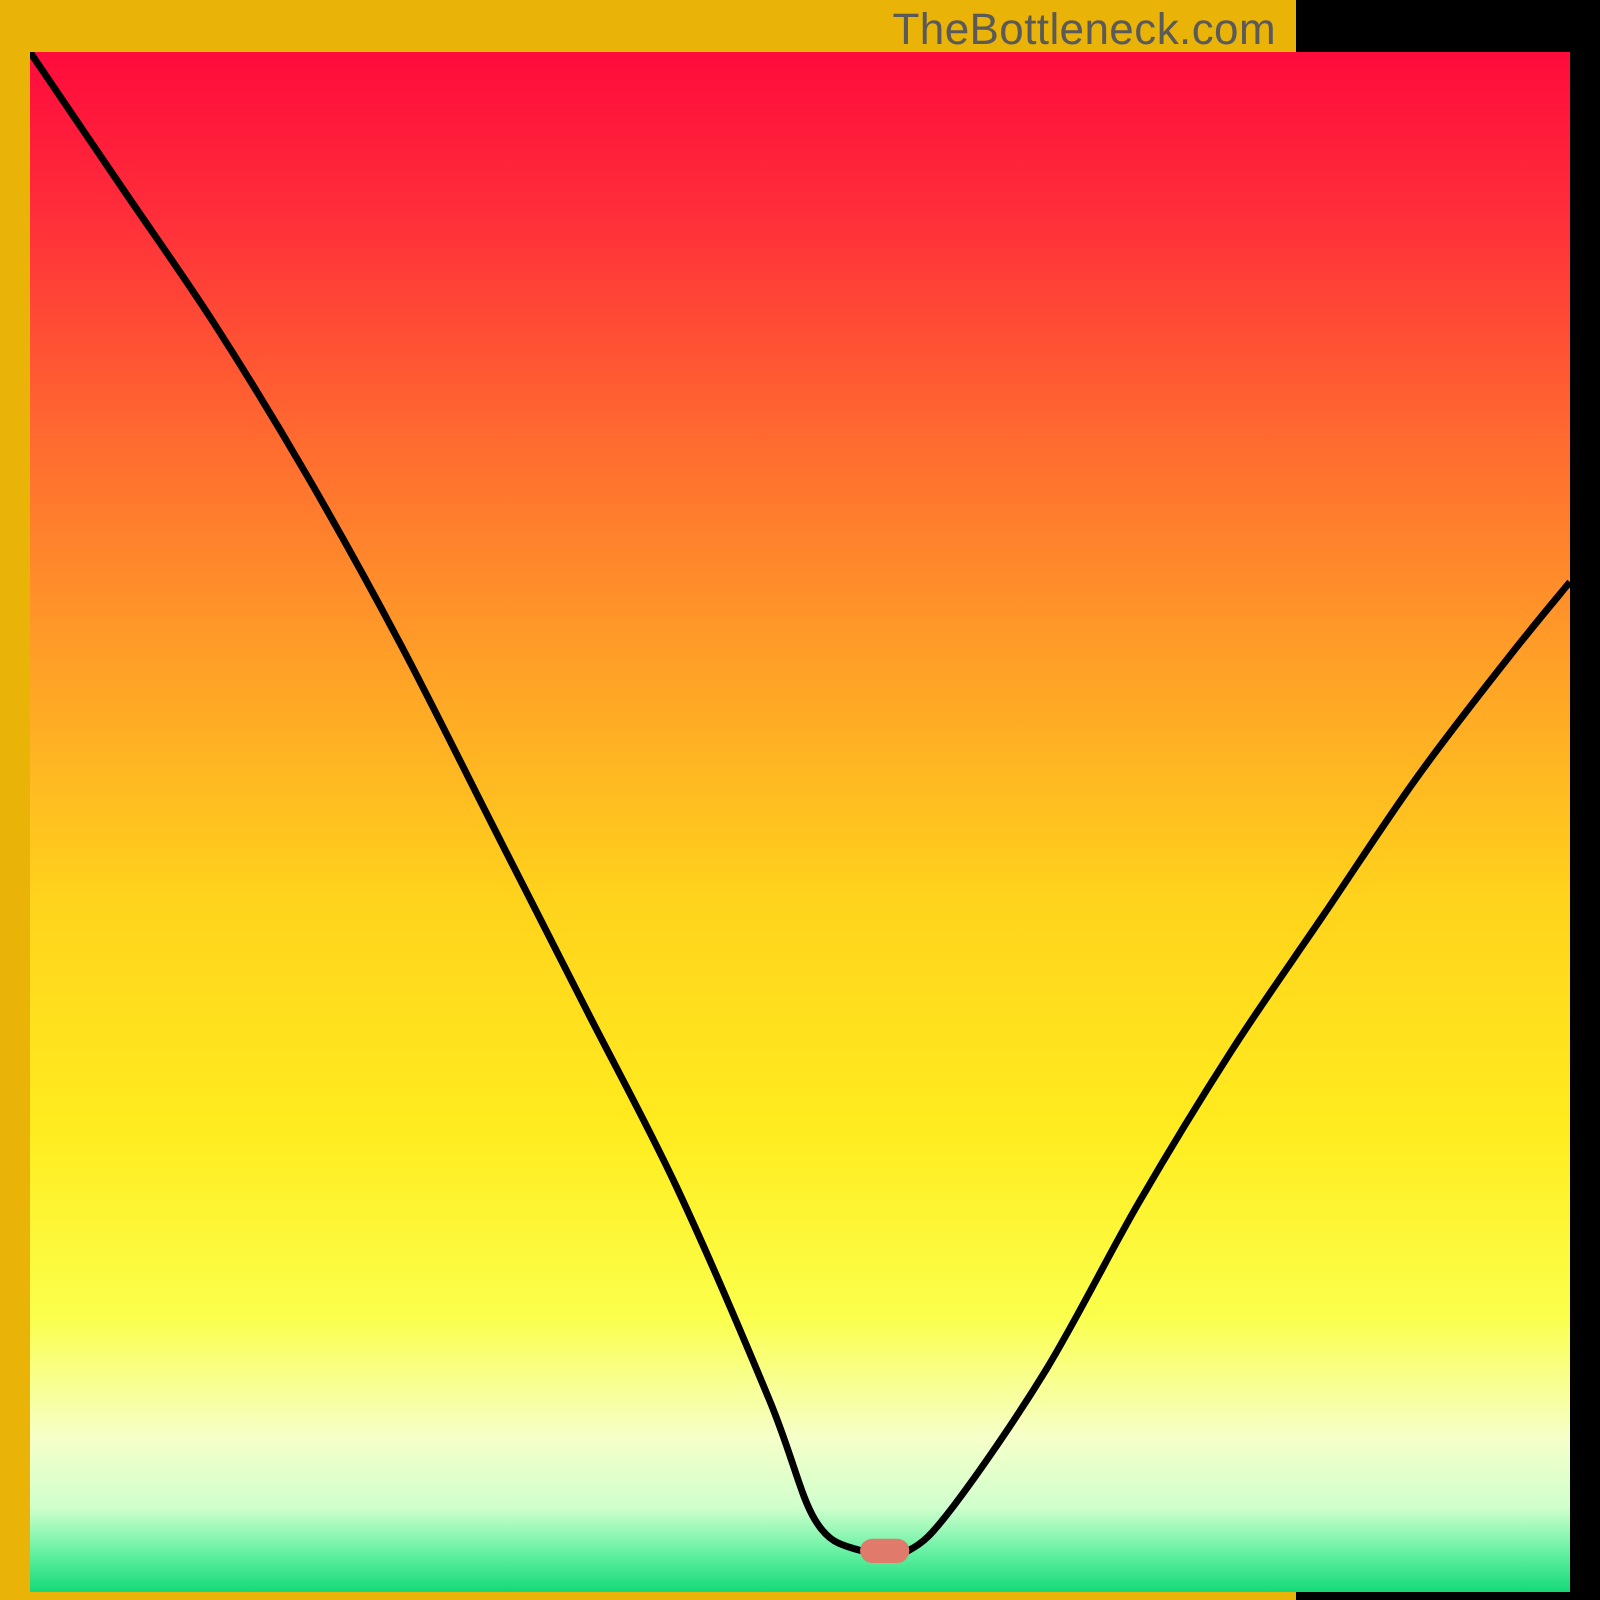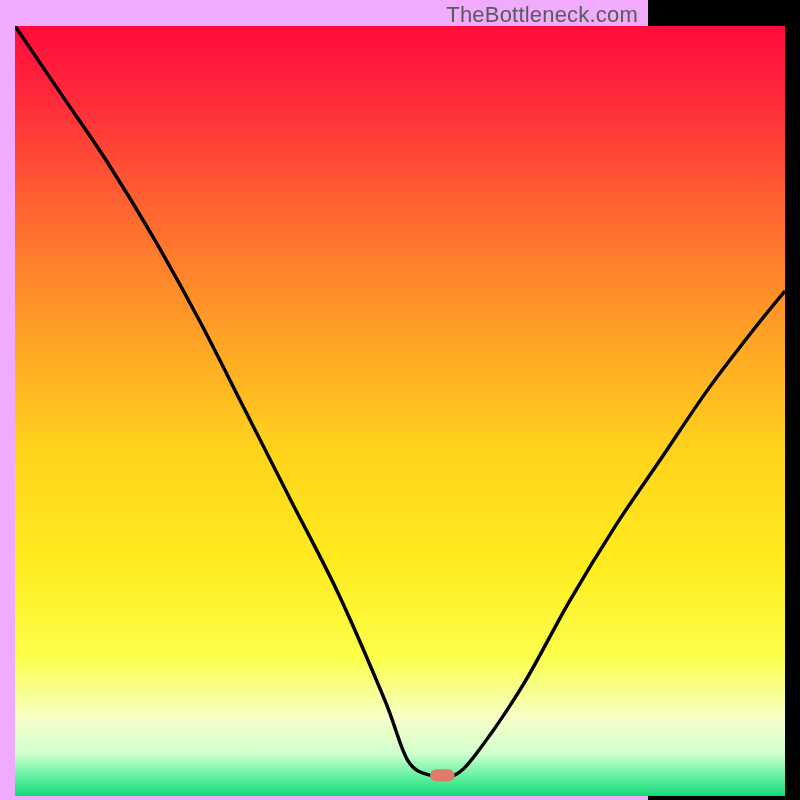--- a/index.html
+++ b/index.html
@@ -8,21 +8,21 @@
     width: 800px;
     height: 800px;
     background: #000;
     overflow: hidden;
     font-family: Arial, Helvetica, sans-serif;
   }
   .frame {
     position: relative;
     width: 648px;
     height: 800px;
-    background: #f0abfc;
+    background: #eab308;
   }
   .watermark {
     position: absolute;
     top: 2px;
     right: 10px;
     color: #5a5a5a;
     font-size: 22px;
     font-weight: 500;
     letter-spacing: 0.2px;
     z-index: 40;

